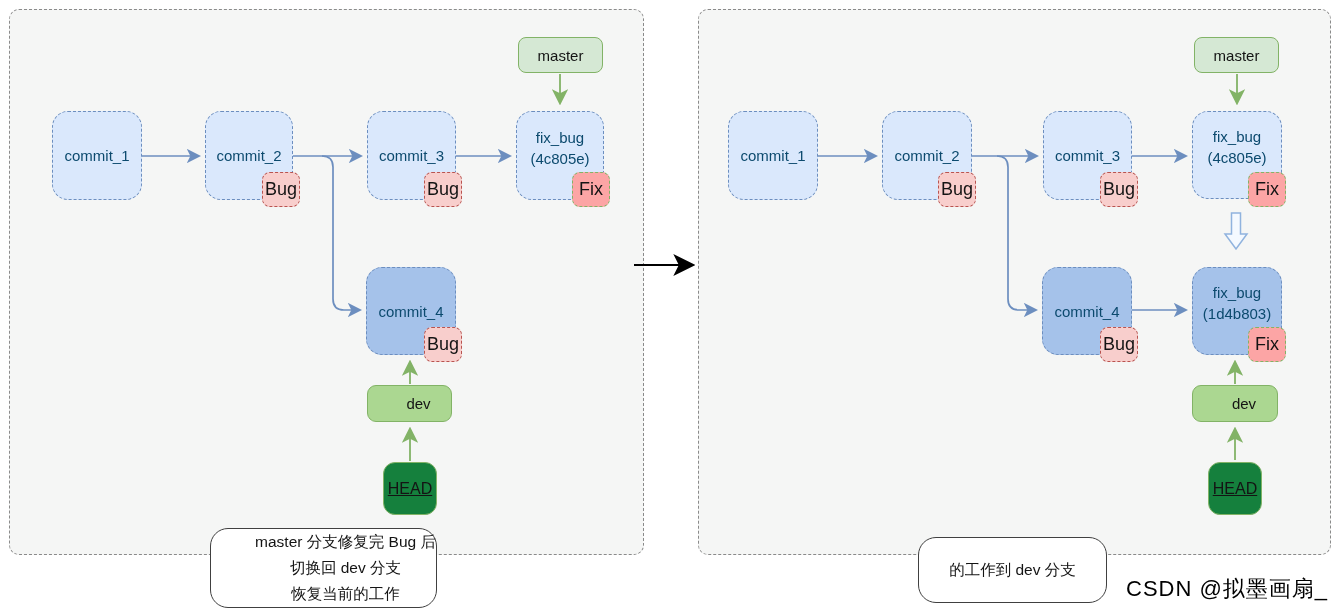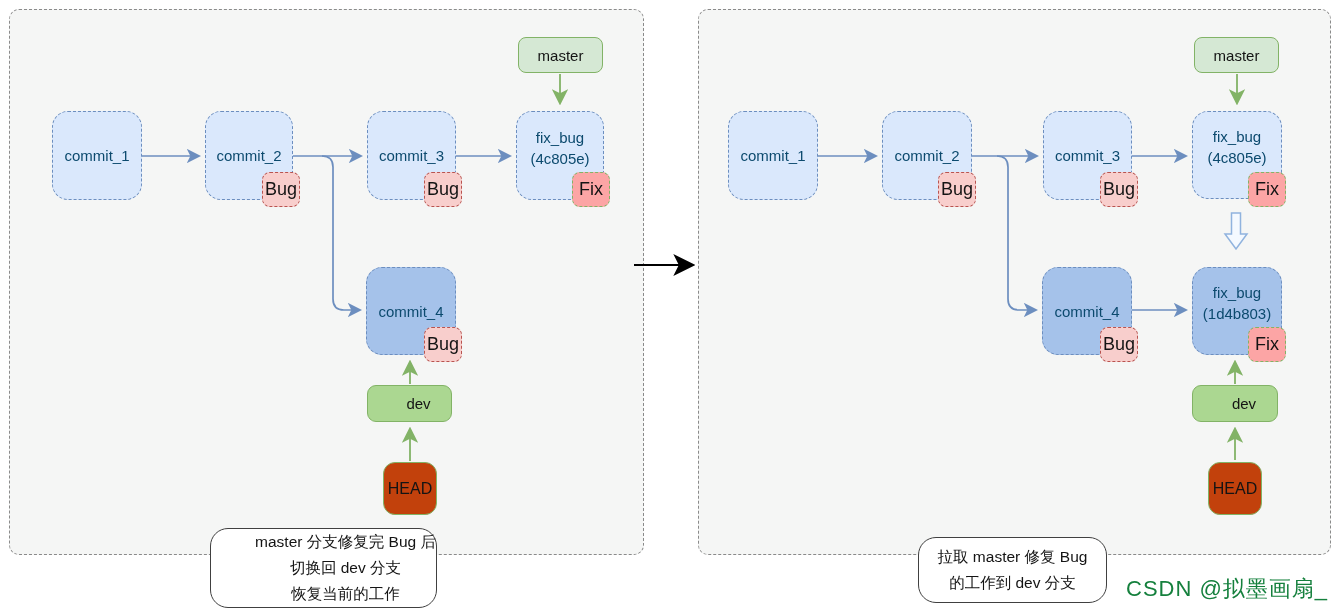--- a/index.html
+++ b/index.html
@@ -8,31 +8,31 @@
   .panel{position:absolute;background:#f5f6f5;border:1.4px dashed #8a8a8a;border-radius:10px;}
   .node{position:absolute;display:flex;align-items:center;justify-content:center;
         background:#dae8fc;border:1.6px dashed #6c8ebf;border-radius:16px;
         font-size:15px;color:#0c4a6e;text-align:center;box-sizing:border-box;}
   .node.dark{background:#a5c2ea;}
   .lbl2{display:flex;flex-direction:column;line-height:21px;transform:translateY(-8px);}
   .tag{position:absolute;display:flex;align-items:center;justify-content:center;
        box-sizing:border-box;font-size:15px;}
   .tag.master{background:#d5e8d4;border:1.4px solid #82b366;border-radius:8px;}
   .tag.mid{background:#abd791;border:1.4px solid #82b366;border-radius:9px;padding-left:18px;}
-  .tag.head{background:#c2410c;border:1.4px solid #82b366;border-radius:12px;font-size:16px;}
+  .tag.head{background:#15803d;border:1.4px solid #82b366;border-radius:12px;font-size:16px;text-decoration:underline;}
   .badge{position:absolute;display:flex;align-items:center;justify-content:center;
          border-radius:8px;font-size:18px;box-sizing:border-box;z-index:5;}
   .badge.bug{background:#f8cecc;border:1.6px dashed #b85450;}
   .badge.fix{background:#fca5a5;border:1.6px dashed #82b366;}
   .caption{position:absolute;background:#ffffff;border:1.5px solid #404040;border-radius:18px;
            display:flex;flex-direction:column;align-items:center;justify-content:center;
            font-size:15.5px;line-height:26px;text-align:center;z-index:8;box-sizing:border-box;}
   #connectors{position:absolute;left:0;top:0;width:1344px;height:615px;pointer-events:none;z-index:6;}
   #watermark{position:absolute;left:1126px;top:574px;font-size:22px;letter-spacing:1px;
-             color:#15803d;white-space:nowrap;z-index:9;}
+             color:#000000;white-space:nowrap;z-index:9;}
 </style>
 </head>
 <body>
 
 <div id="stage">
 
   <div class="panel" style="left:9px;top:9px;width:633px;height:544px;"></div>
   <div class="panel" style="left:698px;top:9px;width:631px;height:544px;"></div>
 
   <div class="node" style="left:52px;top:111px;width:90px;height:89px;">
@@ -128,21 +128,20 @@
     <span>Fix</span>
   </div>
   <div class="badge bug" style="left:1100px;top:327px;width:38px;height:35px;">
     <span>Bug</span>
   </div>
   <div class="badge fix" style="left:1248px;top:327px;width:38px;height:35px;">
     <span>Fix</span>
   </div>
 
   <div class="caption" style="left:918px;top:537px;width:189px;height:66px;">
-    <div>拉取 master 修复 Bug</div>
     <div>的工作到 dev 分支</div>
   </div>
 
   <svg id="connectors" viewBox="0 0 1344 615" xmlns="http://www.w3.org/2000/svg">
     <defs>
       <marker id="ab" viewBox="0 0 10 10" refX="8.5" refY="5" markerWidth="8.5" markerHeight="8.5" orient="auto-start-reverse">
         <path d="M0,0 L10,5 L0,10 L2.5,5 z" fill="#6c8ebf"></path>
       </marker>
       <marker id="ag" viewBox="0 0 10 10" refX="8.5" refY="5" markerWidth="9" markerHeight="9" orient="auto-start-reverse">
         <path d="M0,0 L10,5 L0,10 L2.5,5 z" fill="#82b366"></path>

